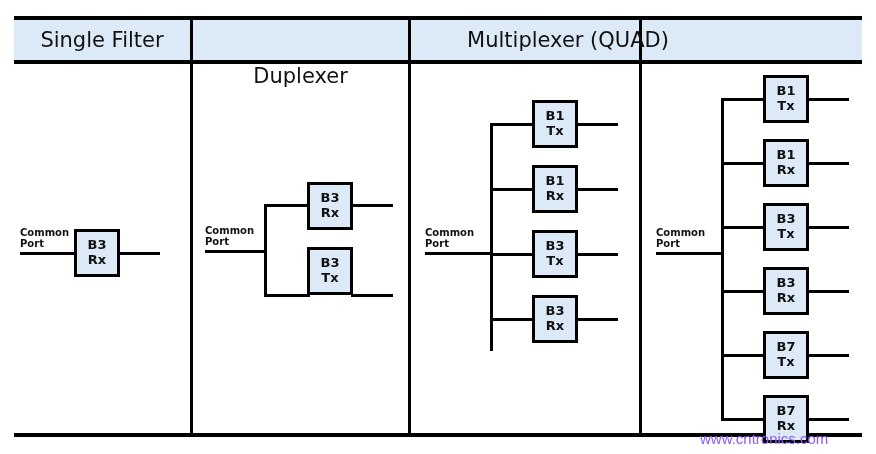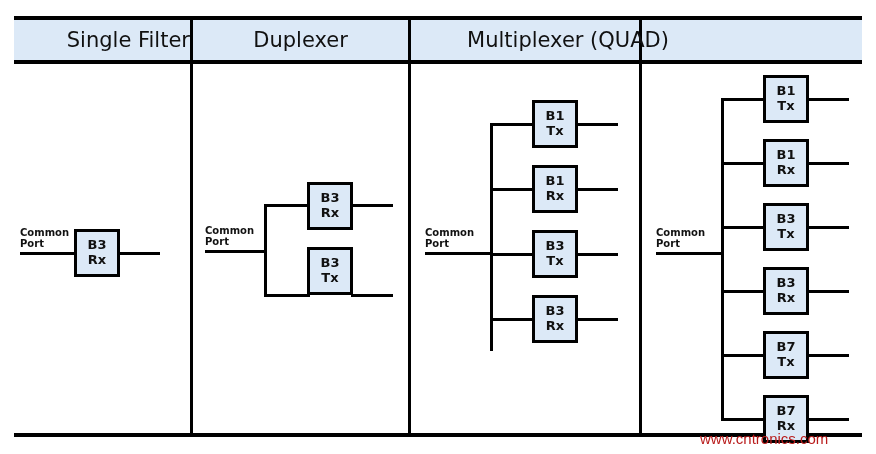--- a/index.html
+++ b/index.html
@@ -27,39 +27,39 @@
   .vwire{width:3px;}
 
   .fbox{position:absolute;width:46px;height:48px;background:#dce9f7;
         border:3px solid #000;box-sizing:border-box;
         display:flex;flex-direction:column;align-items:center;justify-content:center;
         font-size:13px;font-weight:bold;color:#111;line-height:1.15;}
 
   .cport{position:absolute;font-size:10px;font-weight:bold;color:#111;
          line-height:1.12;white-space:nowrap;}
 
-  .wm{position:absolute;left:700px;top:430px;font-size:15px;color:#b91c1c;
+  .wm{position:absolute;left:700px;top:430px;font-size:15px;color:#8b5cf6;
       font-family:"Liberation Sans", sans-serif;white-space:nowrap;}
 </style>
 </head>
 <body>
 
 <div class="frame">
 
   <div class="rule-top"></div>
   <div class="hdr-band"></div>
   <div class="rule-mid"></div>
   <div class="rule-bot"></div>
 
   <div class="divider" style="left:176px;height:413px;"></div>
   <div class="divider" style="left:394px;height:413px;"></div>
   <div class="divider" style="left:625px;height:413px;"></div>
 
-  <div class="hdr" style="left:0px;width:176px;text-align:right;">Single Filter</div>
-  <div class="hdr" style="left:179px;width:215px;">Duplexer</div>
+  <div class="hdr" style="left:0px;width:176px;">Single Filter</div>
+  <div class="hdr" style="left:179px;width:215px;margin-top:36px;">Duplexer</div>
   <div class="hdr" style="left:397px;width:256px;padding-left:29px;">Multiplexer (QUAD)</div>
 
   <div class="col" style="left:0px;width:176px;">
     <span class="cport" style="left:6px;top:163px;">
       <span>Common</span><br>
       <span>Port</span>
     </span>
     <div class="wire hwire" style="left:6px;top:188px;width:56px;"></div>
     <div class="fbox" style="left:60px;top:165px;">
       <span>B3</span>

